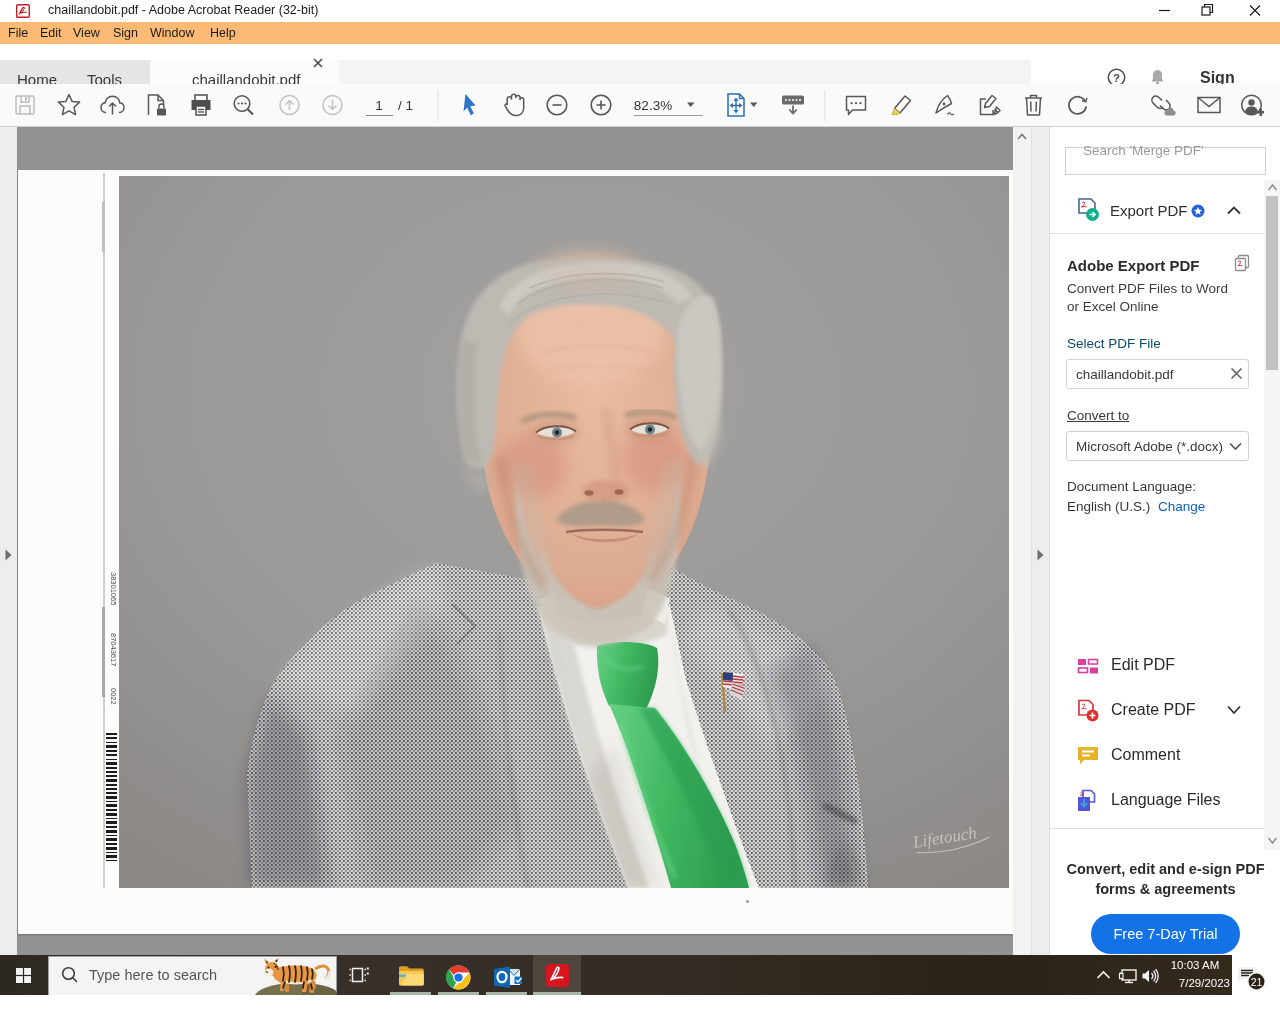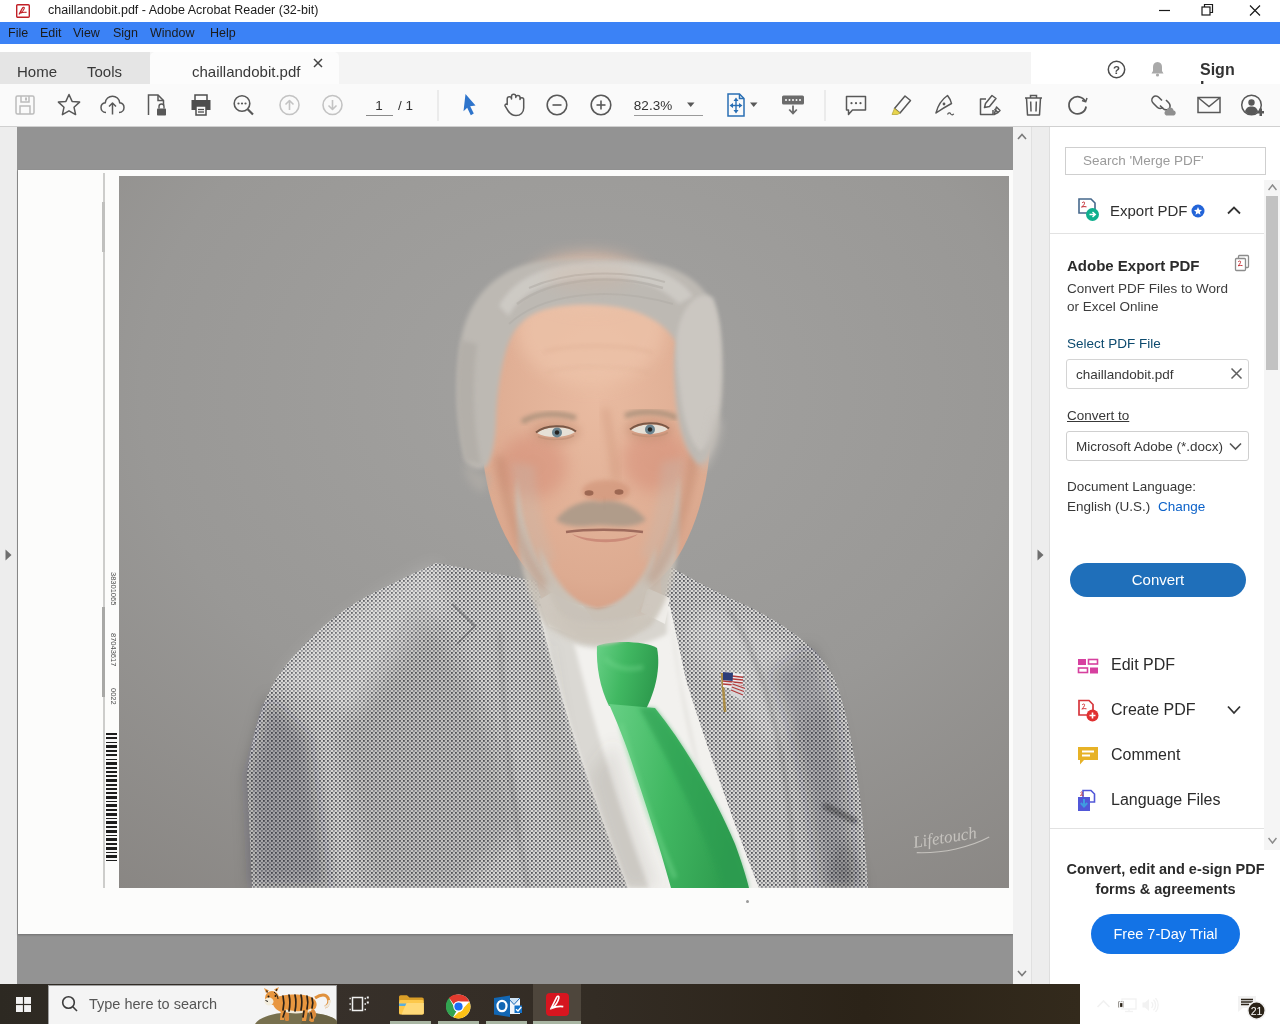--- a/index.html
+++ b/index.html
@@ -19,30 +19,30 @@
   <div class="abs" style="left:48px;top:3px;font-size:12.5px;color:#1b1b1b;">chaillandobit.pdf - Adobe Acrobat Reader (32-bit)</div>
 
   <svg class="abs" style="left:1152px;top:0;" width="128" height="22" viewBox="0 0 128 22">
     <line x1="7" y1="10.5" x2="18" y2="10.5" stroke="#1a1a1a" stroke-width="1.2"></line>
     <rect x="50" y="7" width="8" height="8" fill="none" stroke="#1a1a1a" stroke-width="1.2"></rect>
     <path d="M52.5 7 L52.5 4.5 L60.5 4.5 L60.5 12.5 L58 12.5" fill="none" stroke="#1a1a1a" stroke-width="1.2"></path>
     <path d="M98 5.5 L108 15.5 M108 5.5 L98 15.5" stroke="#1a1a1a" stroke-width="1.2"></path>
   </svg>
 </div>
 
-<div class="abs" style="left:0;top:22px;width:1280px;height:22px;background:#3b82f6;font-size:12.5px;color:#1b1b1b;">
+<div class="abs" style="left:0;top:22px;width:1280px;height:22px;background:#fdba74;font-size:12.5px;color:#1b1b1b;">
   <span class="abs" style="left:8px;top:4px;">File</span>
   <span class="abs" style="left:40px;top:4px;">Edit</span>
   <span class="abs" style="left:73px;top:4px;">View</span>
   <span class="abs" style="left:113px;top:4px;">Sign</span>
   <span class="abs" style="left:150px;top:4px;">Window</span>
   <span class="abs" style="left:210px;top:4px;">Help</span>
 </div>
 
-<div class="abs" style="left:0;top:52px;width:1031px;height:40px;background:#f4f4f4;">
+<div class="abs" style="left:0;top:60px;width:1031px;height:40px;background:#f4f4f4;">
   <div class="abs" style="left:0;top:0;width:150px;height:40px;background:#e5e5e5;"></div>
   <span class="abs" style="left:17px;top:11px;font-size:15px;color:#383838;">Home</span>
   <span class="abs" style="left:87px;top:11px;font-size:15px;color:#383838;">Tools</span>
   <div class="abs" style="left:150px;top:0;width:189px;height:40px;background:#fcfcfc;border-radius:5px 5px 0 0;"></div>
   <span class="abs" style="left:192px;top:11px;font-size:15px;color:#383838;">chaillandobit.pdf</span>
 
   <svg class="abs" style="left:1107px;top:8px;" width="19" height="19" viewBox="0 0 19 19">
     <circle cx="9.5" cy="9.5" r="8.2" fill="none" stroke="#4b4b4b" stroke-width="1.5"></circle>
     <text x="9.5" y="13.6" font-size="11.5" font-family="Liberation Sans" fill="#4b4b4b" text-anchor="middle" font-weight="bold">?</text>
   </svg>
@@ -411,21 +411,21 @@
 </div>
 
 <div class="abs" style="left:1031px;top:127px;width:18px;height:857px;background:#ededed;border-left:1px solid #e0e0e0;"></div>
 <svg class="abs" style="left:1035px;top:548px;" width="10" height="14" viewBox="0 0 10 14">
     <path d="M2.5 1.5 L8.5 7 L2.5 12.5 Z" fill="#6e6e6e"></path>
   </svg>
 
 <div class="abs" style="left:1049px;top:127px;width:231px;height:857px;background:#ffffff;border-left:1px solid #dedede;" id="panel">
 
   <div class="abs" style="left:15px;top:20px;width:201px;height:28px;border:1px solid #cfcfcf;background:#fff;"></div>
-  <div class="abs" style="left:33px;top:26px;font-size:13.5px;color:#9b9b9b;">Search 'Merge PDF'</div>
+  <div class="abs" style="left:33px;top:16px;font-size:13.5px;color:#9b9b9b;">Search 'Merge PDF'</div>
 
   <svg class="abs" style="left:27px;top:71px;" width="23" height="24" viewBox="0 0 23 24">
     <path d="M2 1 L14 1 L18 5 L18 15 L2 15 Z" fill="#fff" stroke="#46688c" stroke-width="1.6"></path>
     <path d="M5 5 C6.5 3.5 8 3.8 7.5 5.5 C7 7 5.8 8.2 4.5 9 C6 8.6 8 8.4 9.5 8.8" stroke="#c1272d" stroke-width="1" fill="none"></path>
     <circle cx="15.5" cy="16.5" r="6.5" fill="#0faf8d"></circle>
     <path d="M12.5 16.5 L18 16.5 M15.5 14 L18.3 16.5 L15.5 19" stroke="#fff" stroke-width="1.4" fill="none"></path>
   </svg>
   <div class="abs" style="left:60px;top:75px;font-size:15px;color:#2f2f2f;">Export PDF</div>
   <svg class="abs" style="left:141px;top:77px;" width="14" height="14" viewBox="0 0 14 14">
     <circle cx="7" cy="7" r="6.5" fill="#2364d8"></circle>
@@ -454,21 +454,20 @@
 
   <div class="abs" style="left:16px;top:304px;width:183px;height:30px;border:1px solid #cfcfcf;border-radius:3px;background:#fff;"></div>
   <div class="abs" style="left:26px;top:312px;font-size:13.5px;color:#383838;">Microsoft Adobe (*.docx)</div>
   <svg class="abs" style="left:179px;top:315px;" width="13" height="9" viewBox="0 0 13 9">
     <path d="M1 1.5 L6.5 7 L12 1.5" stroke="#555" stroke-width="1.6" fill="none"></path>
   </svg>
   <div class="abs" style="left:17px;top:352px;font-size:13.5px;color:#383838;">Document Language:</div>
   <div class="abs" style="left:17px;top:372px;font-size:13.5px;color:#383838;">English (U.S.)</div>
   <div class="abs" style="left:108px;top:372px;font-size:13.5px;color:#0c62c9;">Change</div>
 
-  <div class="abs" style="left:20px;top:436px;width:176px;height:34px;background:#1f6fba;border-radius:17px;color:#fff;font-size:15px;text-align:center;line-height:34px;">Convert</div>
 
   <svg class="abs" style="left:26px;top:527px;" width="24" height="24" viewBox="0 0 24 24">
     <rect x="2" y="5" width="8" height="6" fill="#d6409f"></rect>
     <rect x="12.5" y="5.5" width="9" height="4.5" fill="none" stroke="#d6409f" stroke-width="1.6"></rect>
     <rect x="2.5" y="14" width="9" height="4.5" fill="none" stroke="#d6409f" stroke-width="1.6"></rect>
     <rect x="14" y="13.5" width="8" height="6" fill="#d6409f"></rect>
   </svg>
   <div class="abs" style="left:61px;top:529px;font-size:16px;color:#2b2b2b;">Edit PDF</div>
   <svg class="abs" style="left:26px;top:572px;" width="24" height="24" viewBox="0 0 24 24">
     <path d="M3 1.5 L13 1.5 L17 5.5 L17 16 L3 16 Z" fill="#fff" stroke="#d6363c" stroke-width="1.7"></path>
@@ -500,21 +499,21 @@
   <div class="abs" style="left:214px;top:53px;width:16px;height:670px;background:#f5f5f5;"></div>
   <svg class="abs" style="left:218px;top:57px;" width="9" height="7" viewBox="0 0 9 7">
       <path d="M0.5 6 L4.5 1 L8.5 6" fill="none" stroke="#8a8a8a" stroke-width="1.5"></path>
     </svg>
   <div class="abs" style="left:216px;top:69px;width:12px;height:174px;background:#c2c2c2;"></div>
   <svg class="abs" style="left:218px;top:710px;" width="9" height="7" viewBox="0 0 9 7">
       <path d="M0.5 1 L4.5 6 L8.5 1" fill="none" stroke="#8a8a8a" stroke-width="1.5"></path>
     </svg>
 </div>
 
-<div class="abs" style="left:0;top:984px;width:1080px;height:40px;background:linear-gradient(to right,#2d2922,#37302a 30%,#332c24 55%,#2b2318 80%,#332a1c);padding-left:28px;" id="taskbar">
+<div class="abs" style="left:0;top:955px;width:1232px;height:40px;background:linear-gradient(to right,#2d2922,#37302a 30%,#332c24 55%,#2b2318 80%,#332a1c);padding-left:28px;" id="taskbar">
 
   <svg class="abs" style="left:16px;top:13px;" width="15" height="15" viewBox="0 0 15 15">
     <rect x="0" y="0" width="6.9" height="6.9" fill="#f2f2f2"></rect>
     <rect x="8.1" y="0" width="6.9" height="6.9" fill="#f2f2f2"></rect>
     <rect x="0" y="8.1" width="6.9" height="6.9" fill="#f2f2f2"></rect>
     <rect x="8.1" y="8.1" width="6.9" height="6.9" fill="#f2f2f2"></rect>
   </svg>
 
   <div class="abs" style="left:48px;top:1px;width:289px;height:39px;background:#f4f4f4;border:1px solid #a0a0a0;border-bottom:none;"></div>
   <svg class="abs" style="left:61px;top:11px;" width="18" height="18" viewBox="0 0 18 18">
@@ -617,20 +616,20 @@
     <line x1="7" y1="14.5" x2="15" y2="14.5" stroke="#f2f2f2" stroke-width="1.4"></line>
     <rect x="0.5" y="4.5" width="5" height="6" fill="#2b2318"></rect>
     <rect x="1.5" y="5.5" width="3.5" height="5" fill="none" stroke="#f2f2f2" stroke-width="1.2"></rect>
     <path d="M2.3 5.5 L2.3 4 M4.2 5.5 L4.2 4" stroke="#f2f2f2" stroke-width="1"></path>
   </svg>
   <svg class="abs" style="left:1142px;top:14px;" width="17" height="14" viewBox="0 0 17 14">
     <path d="M0.5 4.5 L3 4.5 L7 1 L7 13 L3 9.5 L0.5 9.5 Z" fill="#f2f2f2"></path>
     <path d="M9.5 4 A4.5 4.5 0 0 1 9.5 10 M11.5 1.8 A7.5 7.5 0 0 1 11.5 12.2 M13.5 0 A10.5 10.5 0 0 1 13.5 14" stroke="#f2f2f2" stroke-width="1.3" fill="none"></path>
   </svg>
   <div class="abs" style="left:1160px;top:4px;width:70px;text-align:center;font-size:11.5px;color:#fff;">10:03 AM</div>
-  <div class="abs" style="left:1160px;top:22px;width:70px;text-align:center;font-size:11.5px;color:#fff;">7/29/2023</div>
+  <div class="abs" style="left:1160px;top:22px;width:70px;text-align:right;font-size:11.5px;color:#fff;">7/29/2023</div>
   <svg class="abs" style="left:1237px;top:11px;" width="30" height="26" viewBox="0 0 30 26">
     <path d="M1 1 L19 1 L19 13 L6 13 L1 17 Z" fill="#f2f2f2"></path>
     <path d="M4 4.5 L16 4.5 M4 7 L16 7 M4 9.5 L12 9.5" stroke="#2b2318" stroke-width="1.3"></path>
     <circle cx="19.5" cy="15.5" r="8.7" fill="#2b2318" stroke="#f2f2f2" stroke-width="1.5"></circle>
     <text x="19.5" y="19.5" font-size="10.5" fill="#fff" text-anchor="middle" font-family="Liberation Sans">21</text>
   </svg>
 </div>
 
 </body></html>

